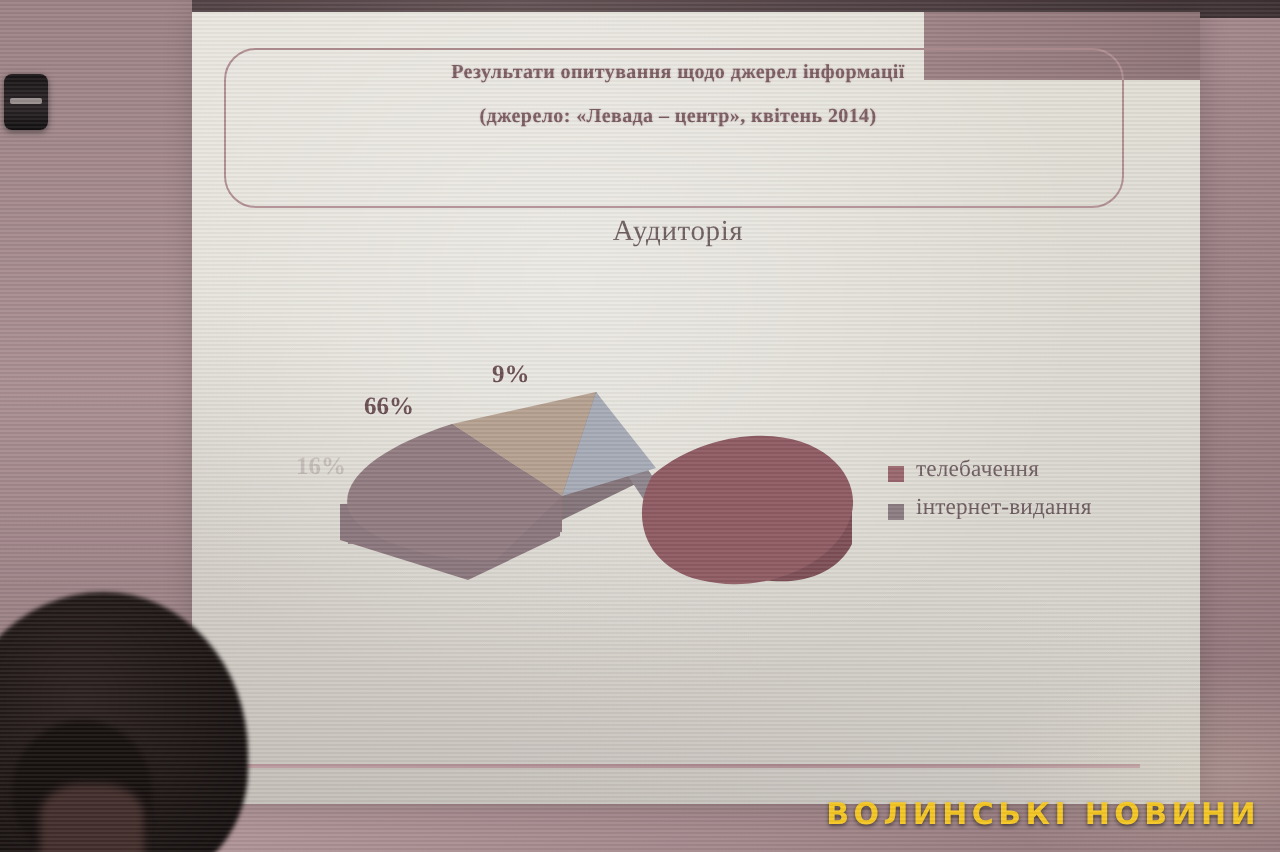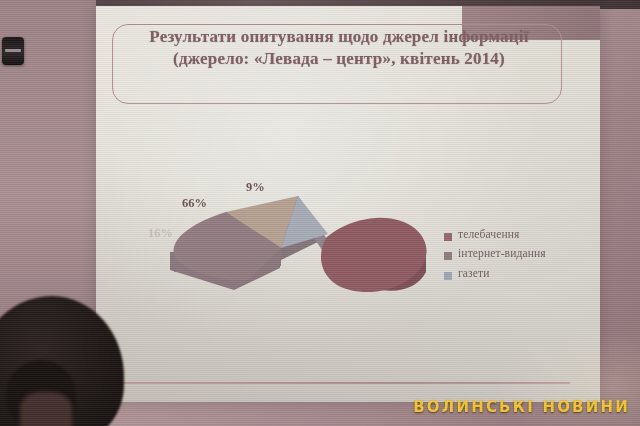--- a/index.html
+++ b/index.html
@@ -31,21 +31,21 @@
                    linear-gradient(200deg,rgba(0,0,0,0) 55%,rgba(80,60,62,.16) 100%);
         pointer-events:none;}
   
   .screen-cut{position:absolute;left:462px;top:6px;width:138px;height:34px;
         background:linear-gradient(100deg,#9d8184,#8d7376);}
 
   
   .title-frame{position:absolute;left:112px;top:24px;width:448px;height:78px;
         border:1.6px solid #b08e92;border-radius:16px;background:transparent;}
   .title-block{position:absolute;left:104px;top:26px;width:470px;text-align:center;
-        color:#7d5d62;font-weight:bold;font-size:17px;line-height:21.5px;
+        color:#7d5d62;font-weight:bold;font-size:10px;line-height:21.5px;
         letter-spacing:.2px;text-shadow:0 0 1px rgba(125,93,98,.4);}
   .subtitle{position:absolute;left:104px;top:108px;width:470px;text-align:center;
         color:#6f5f62;font-size:14.5px;letter-spacing:.3px;}
 
   
   .chart{position:absolute;left:130px;top:160px;width:300px;height:170px;}
   .pie-svg{position:absolute;left:0;top:0;}
   .slice-label{position:absolute;font-size:12.5px;font-weight:bold;color:#6b4f53;
         text-shadow:0 0 2px rgba(255,255,255,.25);}
   .lbl-12{left:52px;top:36px;}
@@ -97,20 +97,21 @@
   <div class="screen">
     <div class="screen-shade"></div>
   </div>
   <div class="screen-cut"></div>
 
   <div class="title-frame"></div>
   <div class="title-block">
     <div>Результати опитування щодо джерел інформації</div>
     <div>(джерело: «Левада – центр», квітень 2014)</div>
   </div>
+  <div class="subtitle">Аудиторія</div>
 
   <div class="chart">
     <svg class="pie-svg" width="300" height="170" viewBox="0 0 300 170">
 
       <g>
         <path d="M121,88 L168,36 L196,78 L151,100 Z" fill="#7d6e74" opacity=".95"></path>
         <path d="M168,36 L196,78 L196,96 L168,54 Z" fill="#8d848c"></path>
       </g>
       <g>
         <path d="M44,96 L96,52 L151,88 L151,106 L44,112 Z" fill="#8a757a"></path>
@@ -137,24 +138,20 @@
 
   <div class="legend">
     <div class="leg-row">
       <span class="leg-sw" style="background:#99666d"></span>
       <span class="leg-txt">телебачення</span>
     </div>
     <div class="leg-row">
       <span class="leg-sw" style="background:#8a7b80"></span>
       <span class="leg-txt">інтернет-видання</span>
     </div>
-    <div class="leg-row">
-      <span class="leg-sw" style="background:#9ea4b2"></span>
-      <span class="leg-txt">газети</span>
-    </div>
   </div>
 
   <div class="rule"></div>
 
   <div class="head"></div>
   <div class="head2"></div>
   <div class="neck"></div>
 
   <div class="flare"></div>
   <div class="wm">ВОЛИНСЬКІ НОВИНИ</div>

